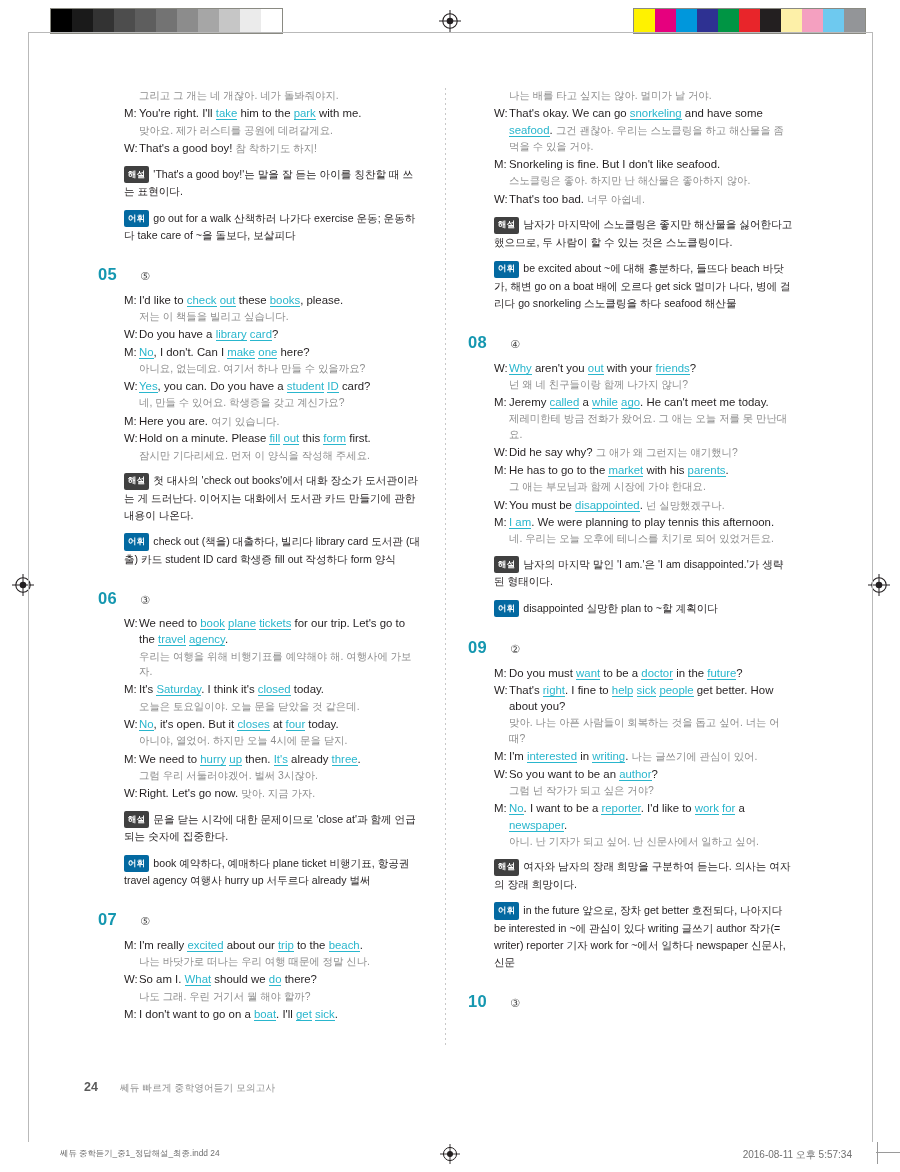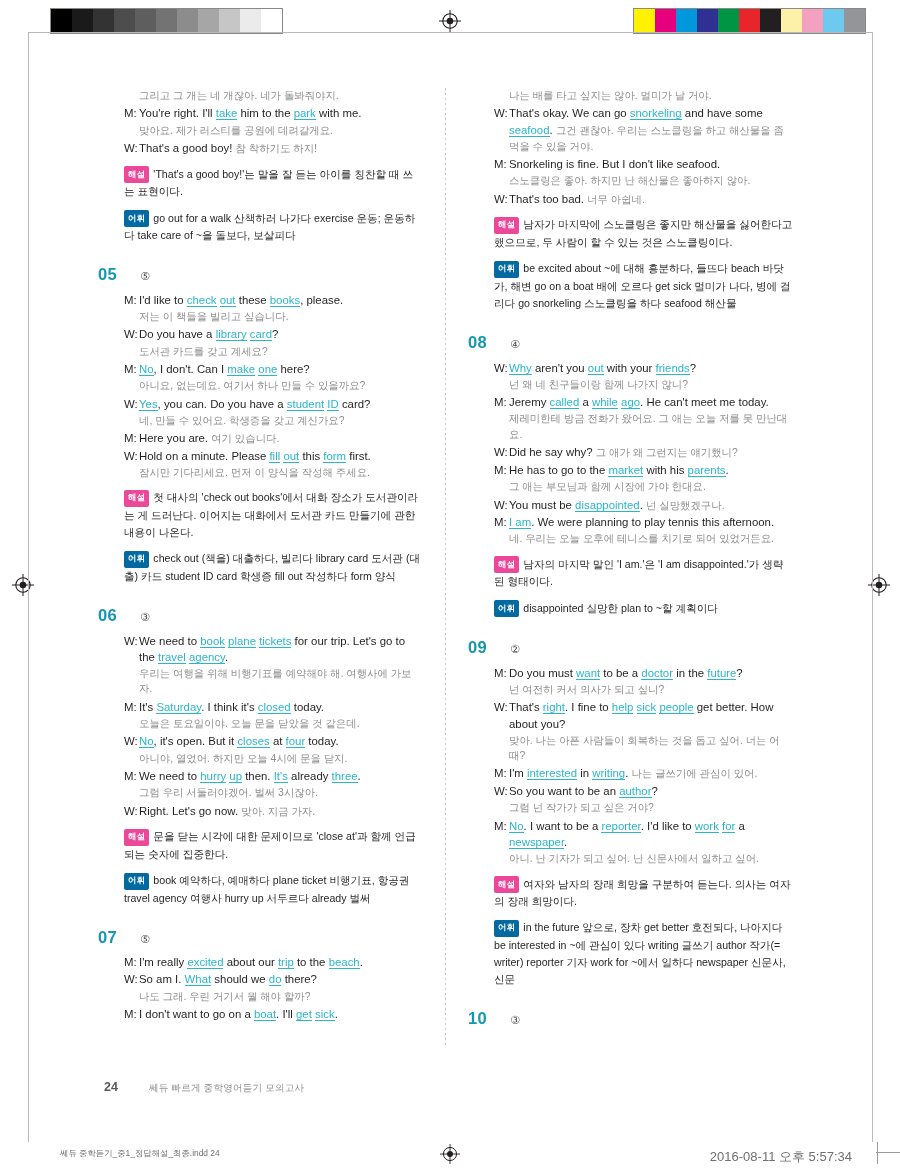--- a/index.html
+++ b/index.html
@@ -85,35 +85,35 @@
     display:inline-block;
     font-size:8.4px;
     font-weight:bold;
     color:#ffffff;
     padding:1.5px 4px 2px 4px;
     border-radius:2px;
     margin-right:4px;
     vertical-align:1px;
     letter-spacing:.3px;
   }
-  .tag.sol{background:#ec4899;}
+  .tag.sol{background:#404040;}
   .tag.voc{background:#0369a1;}
   .gap-lg{height:22px;}
 
   
   .footer{
-    position:absolute;left:104px;top:1080px;
+    position:absolute;left:84px;top:1080px;
     display:flex;align-items:baseline;
   }
   .folio{font-size:12.5px;font-weight:bold;color:#5a5a5a;}
-  .booktitle{font-size:9.6px;color:#8d8d8d;margin-left:31px;letter-spacing:.2px;}
+  .booktitle{font-size:9.6px;color:#8d8d8d;margin-left:22px;letter-spacing:.2px;}
 
   .printbar{position:absolute;left:0;top:1142px;width:900px;height:30px;}
   .printbar .pfile{position:absolute;left:60px;top:6px;font-size:8.4px;color:#6f6f6f;}
-  .printbar .pdate{position:absolute;right:48px;top:6px;font-size:13px;color:#6f6f6f;}
+  .printbar .pdate{position:absolute;right:48px;top:6px;font-size:10px;color:#6f6f6f;}
   .printbar .pmark{position:absolute;left:440px;top:2px;}
   .printbar .rrule{position:absolute;right:22px;top:0;width:1px;height:22px;background:#9a9a9a;}
   .printbar .rrule2{position:absolute;right:0px;top:10px;width:24px;height:1px;background:#9a9a9a;}
 </style>
 </head>
 <body>
 
 <div class="page">
 
   <div class="calib gray" id="grayBar">
@@ -200,21 +200,20 @@
         <div class="script">
           <div class="line">
             <span class="spk">M:</span>
             <span class="txt"><span>I'd like to </span><span class="hl">check</span><span> </span><span class="hl">out</span><span> these </span><span class="hl">books</span><span>, please.</span></span>
           </div>
           <div class="ko ko-line">저는 이 책들을 빌리고 싶습니다.</div>
           <div class="line">
             <span class="spk">W:</span>
             <span class="txt"><span>Do you have a </span><span class="hl">library</span><span> </span><span class="hl">card</span><span>?</span></span>
           </div>
-          <div class="ko ko-line">도서관 카드를 갖고 계세요?</div>
           <div class="line">
             <span class="spk">M:</span>
             <span class="txt"><span class="hl">No</span><span>, I don't. Can I </span><span class="hl">make</span><span> </span><span class="hl">one</span><span> here?</span></span>
           </div>
           <div class="ko ko-line">아니요, 없는데요. 여기서 하나 만들 수 있을까요?</div>
           <div class="line">
             <span class="spk">W:</span>
             <span class="txt"><span class="hl">Yes</span><span>, you can. Do you have a </span><span class="hl">student</span><span> </span><span class="hl">ID</span><span> card?</span></span>
           </div>
           <div class="ko ko-line">네, 만들 수 있어요. 학생증을 갖고 계신가요?</div>
@@ -270,20 +269,21 @@
       <div>
         <div class="qhead">
           <span class="qnum">07</span>
           <span class="qans">⑤</span>
         </div>
         <div class="script">
           <div class="line">
             <span class="spk">M:</span>
             <span class="txt"><span>I'm really </span><span class="hl">excited</span><span> about our </span><span class="hl">trip</span><span> to the </span><span class="hl">beach</span><span>.</span></span>
           </div>
+          <div class="ko ko-line">나는 바닷가로 떠나는 우리 여행 때문에 정말 신나.</div>
           <div class="line">
             <span class="spk">W:</span>
             <span class="txt"><span>So am I. </span><span class="hl">What</span><span> should we </span><span class="hl">do</span><span> there?</span></span>
           </div>
           <div class="ko ko-line">나도 그래. 우린 거기서 뭘 해야 할까?</div>
           <div class="line">
             <span class="spk">M:</span>
             <span class="txt"><span>I don't want to go on a </span><span class="hl">boat</span><span>. I'll </span><span class="hl">get</span><span> </span><span class="hl">sick</span><span>.</span></span>
           </div>
         </div>
@@ -355,21 +355,20 @@
       <div>
         <div class="qhead">
           <span class="qnum">09</span>
           <span class="qans">②</span>
         </div>
         <div class="script">
           <div class="line">
             <span class="spk">M:</span>
             <span class="txt"><span>Do you must </span><span class="hl">want</span><span> to be a </span><span class="hl">doctor</span><span> in the </span><span class="hl">future</span><span>?</span></span>
           </div>
-          <div class="ko ko-line">넌 여전히 커서 의사가 되고 싶니?</div>
           <div class="line">
             <span class="spk">W:</span>
             <span class="txt"><span>That's </span><span class="hl">right</span><span>. I fine to </span><span class="hl">help</span><span> </span><span class="hl">sick</span><span> </span><span class="hl">people</span><span> get better. How about you?</span></span>
           </div>
           <div class="ko ko-line">맞아. 나는 아픈 사람들이 회복하는 것을 돕고 싶어. 너는 어때?</div>
           <div class="line">
             <span class="spk">M:</span>
             <span class="txt"><span>I'm </span><span class="hl">interested</span><span> in </span><span class="hl">writing</span><span>. </span><span class="ko-inline">나는 글쓰기에 관심이 있어.</span></span>
           </div>
           <div class="line">

